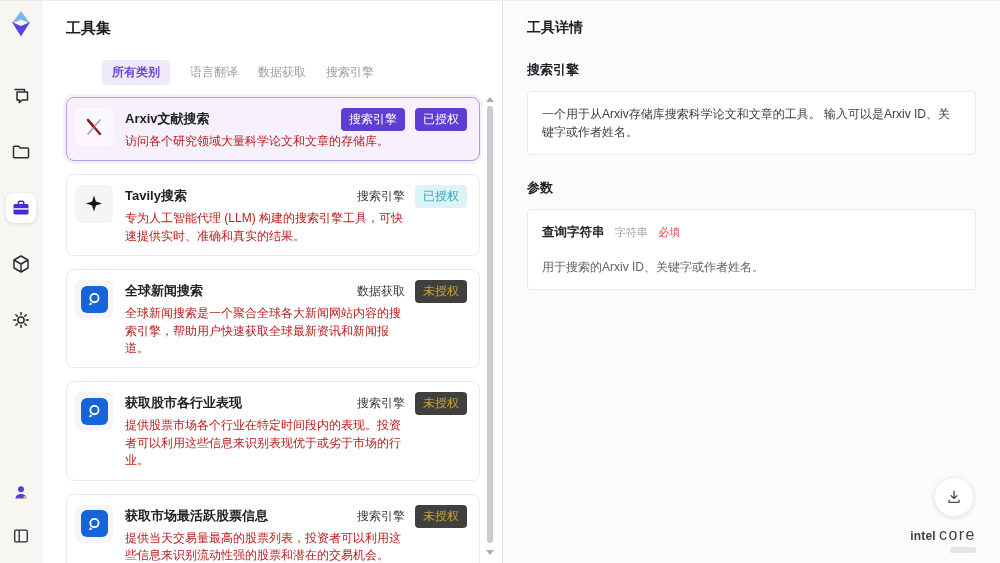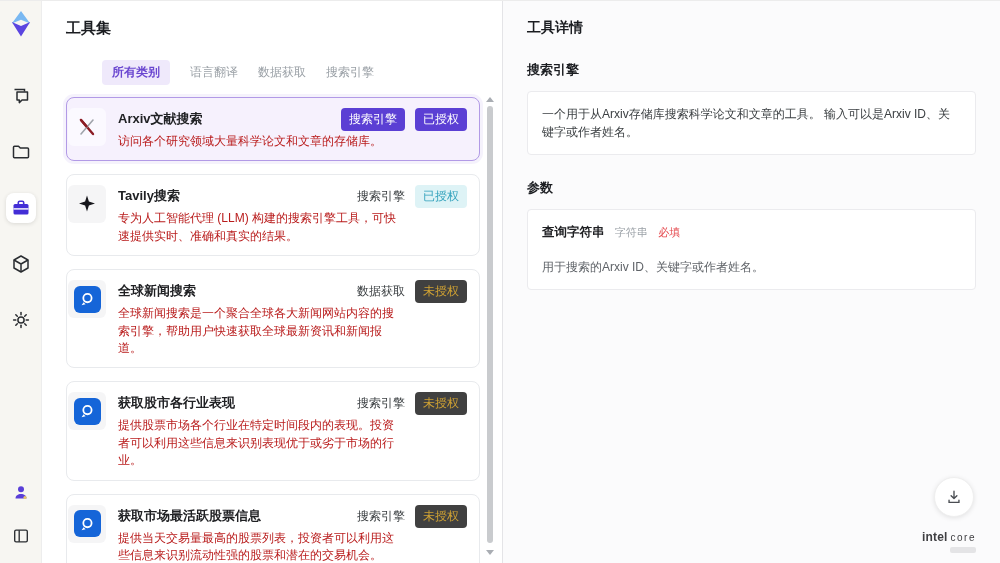--- a/index.html
+++ b/index.html
@@ -28,21 +28,21 @@
     padding:18px 0 0 24px; border-right:1px solid #e4e4e7;
   }
   .panel-title { font-size:15px; font-weight:bold; color:#1b1d21; }
   .tabs { display:flex; align-items:center; gap:20px; margin-top:22px;margin-left:36px; }
   .tab { font-size:12px; color:#9aa0a6; cursor:pointer; padding:4px 0; }
   .tab.active { background:#efe9fb; color:#6a46d0; padding:4px 10px; border-radius:4px; font-weight:bold; }
 
   .tool-list { margin-top:12px; padding-right:22px; display:flex; flex-direction:column; gap:13px; }
   .tool-card {
     position:relative; background:#fff; border:1px solid #e8eaed; border-radius:8px;
-    padding:10px 1px; display:flex; gap:12px; cursor:pointer;
+    padding:10px 8px; display:flex; gap:12px; cursor:pointer;
   }
   .tool-card.selected {
     background:#f6f1fd; border:1.5px solid #b29ae6;
     box-shadow:0 0 0 3px rgba(122,90,220,.08);
   }
   .tool-icon {
     width:38px; height:38px; min-width:38px; border-radius:6px; background:#f5f5f6;
     display:flex; align-items:center; justify-content:center;
   }
   .tool-card.selected .tool-icon { background:#fbf9ff; }
@@ -79,21 +79,21 @@
 
   
   .fab {
     position:absolute; right:26px; bottom:46px; width:40px; height:40px; border-radius:50%;
     background:#fff; border:1px solid #efefef; box-shadow:0 1px 5px rgba(0,0,0,.10);
     display:flex; align-items:center; justify-content:center; cursor:pointer;
   }
   .brand { position:absolute; right:24px; bottom:10px; text-align:right; line-height:1.1; }
   .brand-row { font-size:12px; color:#3f3f42; }
   .brand-intel { font-weight:bold; letter-spacing:.2px;padding-left:6px; }
-  .brand-core { font-size:10px; letter-spacing:1.5px; margin-left:3px; }
+  .brand-core { font-size:16px; letter-spacing:1.5px; margin-left:3px; }
   .brand-sub { width:26px; height:6px; background:#e4e4e6; border-radius:2px; margin:3px 0 0 auto; }
 
   svg { display:block; }
 </style>
 </head>
 <body>
 
 <div class="rail">
   <div class="rail-logo">
     <svg viewBox="0 0 24 27" width="24" height="26">

